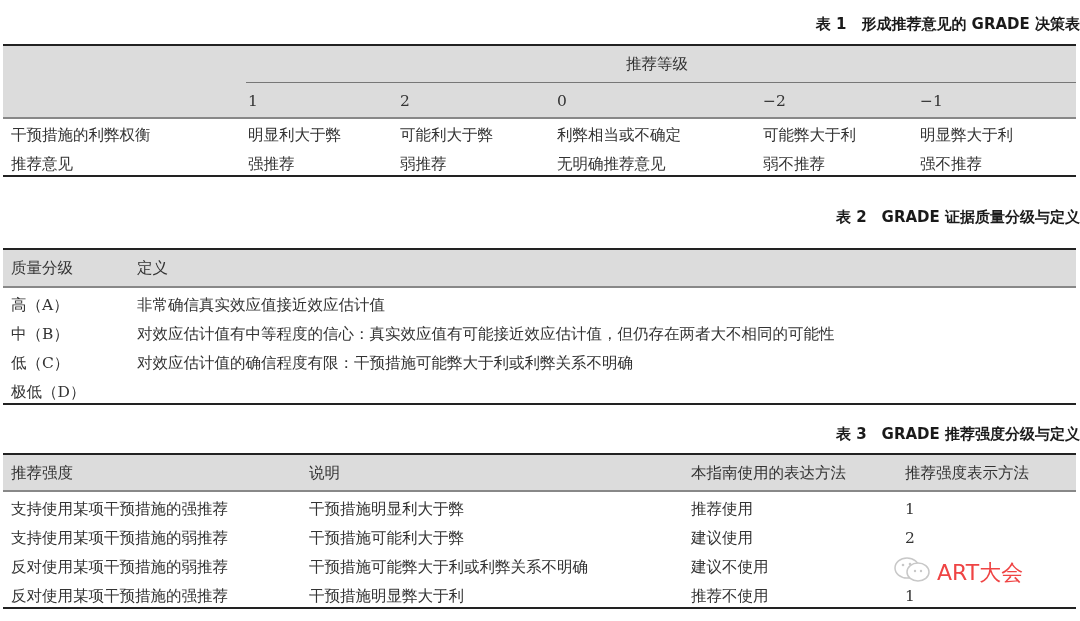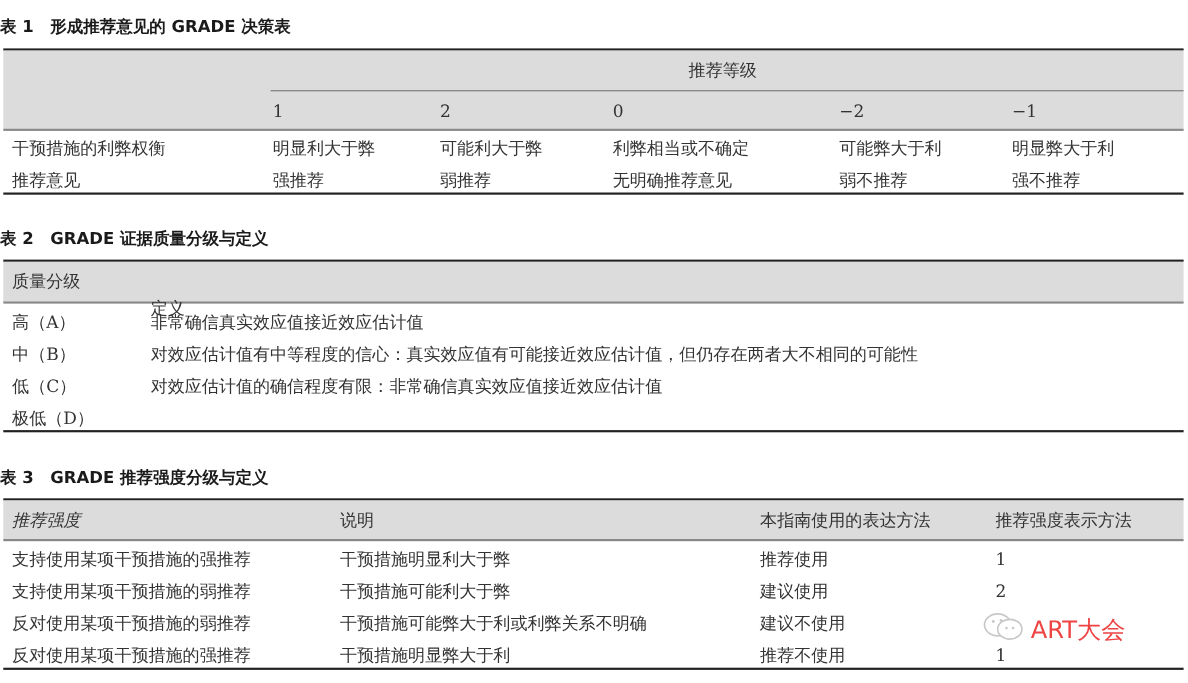--- a/index.html
+++ b/index.html
@@ -1,18 +1,18 @@
 <!DOCTYPE html>
 <html><head>
 <meta charset="utf-8">
 <style>
   html, body { margin:0; padding:0; background:#ffffff; }
   body { width:1080px; height:621px; position:relative; overflow:hidden;
          font-family:"DejaVu Serif","Liberation Serif",serif; color:#2a2a2a; }
-  .caption { position:absolute; left:0; width:1080px; text-align:left;
+  .caption { position:absolute; left:0; width:1080px; text-align:right;
              font-family:"DejaVu Sans","Liberation Sans",sans-serif; font-weight:bold;
              font-size:15px; color:#1a1a1a; }
   .tbl { position:absolute; left:3px; width:1073px; }
   .top-rule { position:absolute; left:0; right:0; height:2px; background:#222; }
   .bot-rule { position:absolute; left:0; right:0; height:2px; background:#222; }
   .mid-rule { position:absolute; height:1px; background:#777; }
   .shade { position:absolute; left:0; right:0; background:#dcdcdc; }
   .cell { position:absolute; font-size:15.5px; white-space:nowrap; line-height:20px; color:#333; }
   .watermark { position:absolute; left:893px; top:556px; font-family:"DejaVu Sans","Liberation Sans",sans-serif;
                font-size:22px; color:#ef4444; letter-spacing:0px; display:flex; align-items:center; gap:4px; }
@@ -43,43 +43,43 @@
   <div class="cell" style="left:8px; top:110px;">推荐意见</div>
   <div class="cell" style="left:245px; top:110px;">强推荐</div>
   <div class="cell" style="left:397px; top:110px;">弱推荐</div>
   <div class="cell" style="left:554px; top:110px;">无明确推荐意见</div>
   <div class="cell" style="left:760px; top:110px;">弱不推荐</div>
   <div class="cell" style="left:917px; top:110px;">强不推荐</div>
   <div class="bot-rule" style="top:131px;"></div>
 </div>
 
 <div class="caption" style="top:208px;">表 2　GRADE 证据质量分级与定义</div>
-<div class="tbl" style="top:236px; height:158px;">
+<div class="tbl" style="top:248px; height:158px;">
   <div class="top-rule" style="top:0;"></div>
   <div class="shade" style="top:2px; height:36px;"></div>
   <div class="mid-rule" style="top:38px; left:0; right:0; height:2px; background:#888;"></div>
   <div class="cell" style="left:8px; top:10px;">质量分级</div>
-  <div class="cell" style="left:134px; top:10px;margin-top:24px;">定义</div>
+  <div class="cell" style="left:134px; top:10px;">定义</div>
 
   <div class="cell" style="left:8px; top:47px;">高（A）</div>
   <div class="cell" style="left:134px; top:47px;">非常确信真实效应值接近效应估计值</div>
   <div class="cell" style="left:8px; top:76px;">中（B）</div>
   <div class="cell" style="left:134px; top:76px;">对效应估计值有中等程度的信心：真实效应值有可能接近效应估计值，但仍存在两者大不相同的可能性</div>
   <div class="cell" style="left:8px; top:105px;">低（C）</div>
-  <div class="cell" style="left:134px; top:105px;">对效应估计值的确信程度有限：非常确信真实效应值接近效应估计值</div>
+  <div class="cell" style="left:134px; top:105px;">对效应估计值的确信程度有限：干预措施可能弊大于利或利弊关系不明确</div>
   <div class="cell" style="left:8px; top:134px;">极低（D）</div>
   <div class="bot-rule" style="top:155px;"></div>
 </div>
 
 <div class="caption" style="top:425px;">表 3　GRADE 推荐强度分级与定义</div>
 <div class="tbl" style="top:453px; height:158px;">
   <div class="top-rule" style="top:0;"></div>
   <div class="shade" style="top:2px; height:35px;"></div>
   <div class="mid-rule" style="top:37px; left:0; right:0; height:2px; background:#888;"></div>
-  <div class="cell" style="left:8px; top:10px;font-style:italic;">推荐强度</div>
+  <div class="cell" style="left:8px; top:10px;">推荐强度</div>
   <div class="cell" style="left:306px; top:10px;">说明</div>
   <div class="cell" style="left:688px; top:10px;">本指南使用的表达方法</div>
   <div class="cell" style="left:902px; top:10px;">推荐强度表示方法</div>
 
   <div class="cell" style="left:8px; top:46px;">支持使用某项干预措施的强推荐</div>
   <div class="cell" style="left:306px; top:46px;">干预措施明显利大于弊</div>
   <div class="cell" style="left:688px; top:46px;">推荐使用</div>
   <div class="cell" style="left:902px; top:46px;">1</div>
 
   <div class="cell" style="left:8px; top:75px;">支持使用某项干预措施的弱推荐</div>

